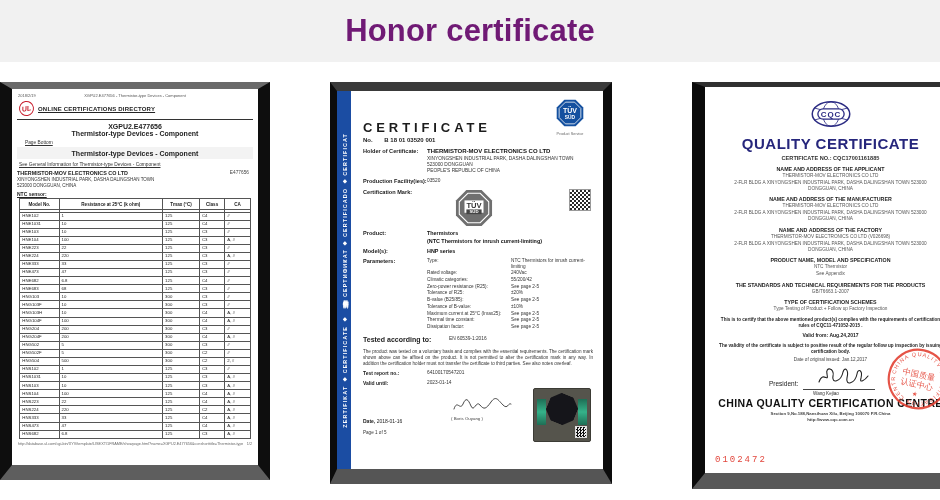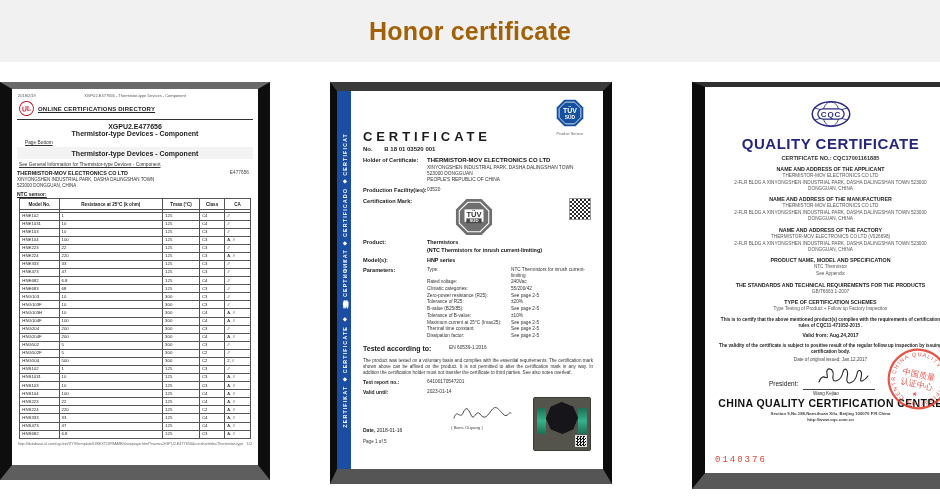--- a/index.html
+++ b/index.html
@@ -1,20 +1,20 @@
 <!DOCTYPE html>
 <html><head>
 <meta charset="utf-8">
 <style>
   *{box-sizing:border-box;margin:0;padding:0}
   html,body{width:940px;height:500px;overflow:hidden;background:#fff;
     font-family:"Liberation Sans","DejaVu Sans",sans-serif;-webkit-font-smoothing:antialiased}
   
   .hero{height:62px;background:#f1f1f1;display:flex;align-items:center;justify-content:center}
-  .hero h1{font-size:25px;font-weight:600;color:#a16207;letter-spacing:.2px}
+  .hero h1{font-size:31px;font-weight:600;color:#701a75;letter-spacing:.2px}
   .stage{position:relative;height:438px;background:#fff}
   
   .cert{position:absolute;top:20px;background:#fff;border-style:solid}
   .cert-ul{left:0;width:270px;height:398px;border-width:7px 12px 15px 12px;border-color:#6a6a6a #0e0e0e #5e5e5e #0e0e0e}
   .cert-tuv{left:330px;width:282px;height:402px;border-width:9px 9px 15px 7px;border-color:#3a3a3a #0c0c0c #555 #0c0c0c}
   .cert-cqc{left:692px;width:280px;height:407px;border-width:5px 16px 16px 13px;border-color:#303030 #0b0b0b #585858 #0b0b0b}
   
   .ul-in{position:relative;width:100%;height:100%;padding:3px 5px;color:#222}
   .ul-top{position:relative;font-size:4px;color:#555;height:8px}
   .ul-top .l{position:absolute;left:1px;top:1px}
@@ -36,21 +36,21 @@
   .ul-in table{width:98%;margin:0 auto;border-collapse:collapse;table-layout:fixed}
   .ul-in th{font-size:4.6px;font-weight:bold;border:1px solid #555;padding:2.5px 1px;text-align:center}
   .ul-in tr.spacer th{padding:0;height:2.5px;border-top:none}
   .ul-in td{font-size:4.3px;border:1px solid #555;padding:1.4px 2px;line-height:1;color:#222;overflow:hidden;white-space:nowrap}
   .ul-footer{display:flex;justify-content:space-between;font-size:3.8px;color:#666;margin-top:3px;padding:0 1px}
   .ul-footer .u{max-width:225px;overflow:hidden;white-space:nowrap}
   
   .tuv-in{position:relative;width:100%;height:100%;color:#222}
   .tuv-band{position:absolute;left:0;top:0;bottom:0;width:14px;background:#1b4da3;display:flex;align-items:center;justify-content:center}
   .tuv-band span{writing-mode:vertical-rl;transform:rotate(180deg);color:#fff;font-size:5.4px;font-weight:bold;letter-spacing:1.1px;white-space:nowrap}
-  .tuv-body{position:absolute;left:14px;top:0;right:0;bottom:0;padding:12px 10px 4px 12px}
+  .tuv-body{position:absolute;left:14px;top:0;right:0;bottom:0;padding:3px 10px 4px 12px}
   .tuv-logo-wrap{position:absolute;top:8px;right:10px;width:46px;text-align:center}
   .tuv-logo-caption{font-size:3.8px;color:#666;display:block;margin-top:1px}
   .tuv-title{font-size:13px;font-weight:bold;letter-spacing:.3em;color:#1c1c1c;margin-top:26px}
   .tuv-no{font-size:6px;font-weight:bold;margin:2px 0 5px 0}
   .tuv-no .num{margin-left:10px}
   .trow{display:flex;margin-top:3px}
   .tlabel{flex:0 0 64px;font-size:5.6px;font-weight:bold;line-height:1.25}
   .tval{flex:1;font-size:4.8px;line-height:1.3;color:#333}
   .tval .tname{font-size:6px;font-weight:bold;color:#111}
   .tval.bold{font-size:5.4px;font-weight:bold;color:#111}
@@ -539,21 +539,21 @@
           <span class="cqc-pres-label">President:</span>
           <span class="cqc-pres-line"></span>
           <svg class="cqc-pres-sig" width="58" height="26" viewBox="0 0 58 26">
             <path d="M6,18 C10,6 16,20 14,10 C12,2 22,4 20,12 C18,20 28,18 30,8 C32,2 36,6 34,14 C32,22 42,20 44,10 C45,4 50,6 48,14 C46,20 52,16 55,12" fill="none" stroke="#222" stroke-width="1.1" stroke-linecap="round"></path>
           </svg>
           <div class="cqc-pres-name" style="position:absolute;left:96px;top:22px">Wang Kejiao</div>
         </div>
         <div class="cqc-centre">CHINA QUALITY CERTIFICATION CENTRE</div>
         <div class="cqc-addr">Section 9,No.188,Nansihuan Xilu, Beijing 100070 P.R.China</div>
         <div class="cqc-url">http://www.cqc.com.cn</div>
-        <div class="cqc-serial">0140376</div>
+        <div class="cqc-serial">0102472</div>
         <svg class="cqc-stamp" width="64" height="64" viewBox="0 0 70 70">
           <circle cx="35" cy="35" r="32" fill="none" stroke="#e34234" stroke-width="2.4"></circle>
           <path id="stamp-arc" d="M 35,35 m -25,0 a 25,25 0 1,1 50,0 a 25,25 0 1,1 -50,0" fill="none"></path>
           <text font-size="6" fill="#e34234" letter-spacing="1.2">
             <textPath href="#stamp-arc">CHINA QUALITY CERTIFICATION CENTRE</textPath>
           </text>
           <text x="35" y="33" text-anchor="middle" font-size="9" fill="#e34234">中国质量</text>
           <text x="35" y="44" text-anchor="middle" font-size="9" fill="#e34234">认证中心</text>
           <text x="35" y="54" text-anchor="middle" font-size="7" fill="#e34234">★</text>
         </svg>

